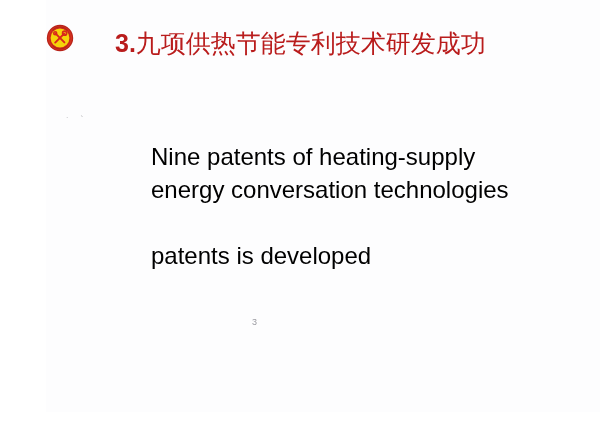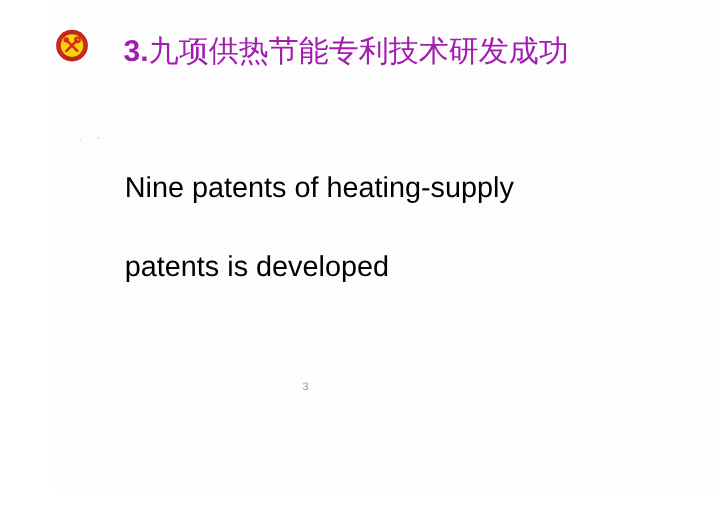--- a/index.html
+++ b/index.html
@@ -41,23 +41,24 @@
   
   .title-block {
     position: absolute;
     left: 103px;
     top: 26px;
     width: 470px;
   }
   .title-line {
     font-size: 25px;
     line-height: 34px;
-    color: #a21caf;
+    color: #b91c1c;
     white-space: nowrap;
     letter-spacing: 0px;
+    margin-left: 12px;
   }
   .title-num {
     font-weight: bold;
   }
   .title-cjk {
     font-weight: normal;
   }
   .title-dash {
     font-weight: bold;
     letter-spacing: -0.5px;
@@ -91,20 +92,21 @@
     position: absolute;
     left: 104px;
     top: 140px;
     width: 480px;
   }
   .body-line {
     font-size: 24px;
     line-height: 33px;
     color: #000000;
     white-space: nowrap;
+    margin-left: 47px;
   }
   .body-gap {
     height: 33px;
   }
 </style>
 </head>
 <body>
 
 <div class="slide">
 
@@ -129,19 +131,20 @@
 
   <div class="title-block">
     <div class="title-line"><span class="title-num">3.</span><span class="title-cjk">九项供热节能专利技术研发成功</span></div>
   </div>
 
   <div class="stray stray-dot">·</div>
   <div class="stray stray-tick">˞</div>
 
   <div class="body-block">
     <div class="body-line">Nine patents of heating-supply</div>
+    <div class="body-line">energy conversation technologies</div>
     <div class="body-gap"></div>
     <div class="body-line">patents is developed</div>
   </div>
 
   <div class="stray-inline">3</div>
 
 </div>
 
 </body></html>

